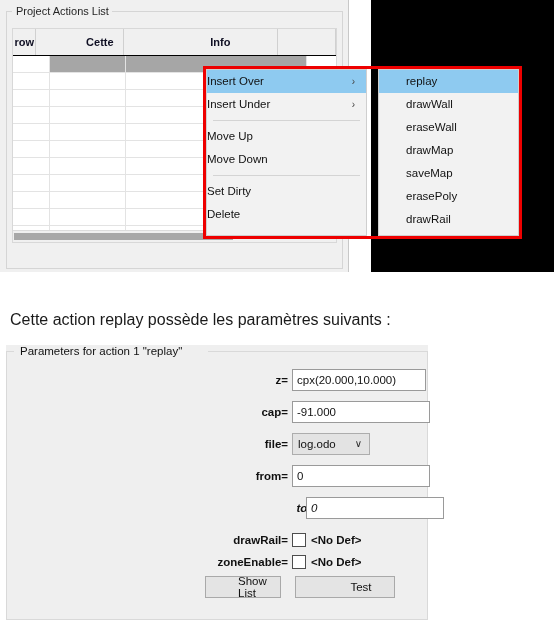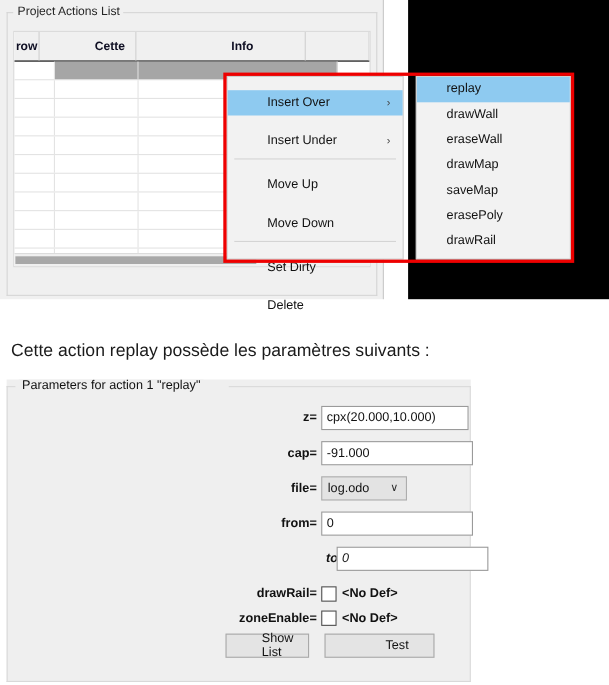--- a/index.html
+++ b/index.html
@@ -161,24 +161,22 @@
     border: 1px solid #cfcfcf;
     box-sizing: border-box;
     z-index: 30;
   }
   .menu-item {
     position: relative;
     height: 23px;
     line-height: 23px;
     font-size: 11.5px;
     color: #111111;
-    padding-left: 36px;
-    white-space: nowrap;
-    box-sizing: border-box;
-    margin-top: 12px;
+    white-space: nowrap;
+    box-sizing: border-box;
   }
   .menu-item.highlight {
     background: #8ecaf0;
   }
   .menu-arrow {
     position: absolute;
     right: 11px; top: 0;
     font-size: 10px;
     color: #444444;
     line-height: 23px;

